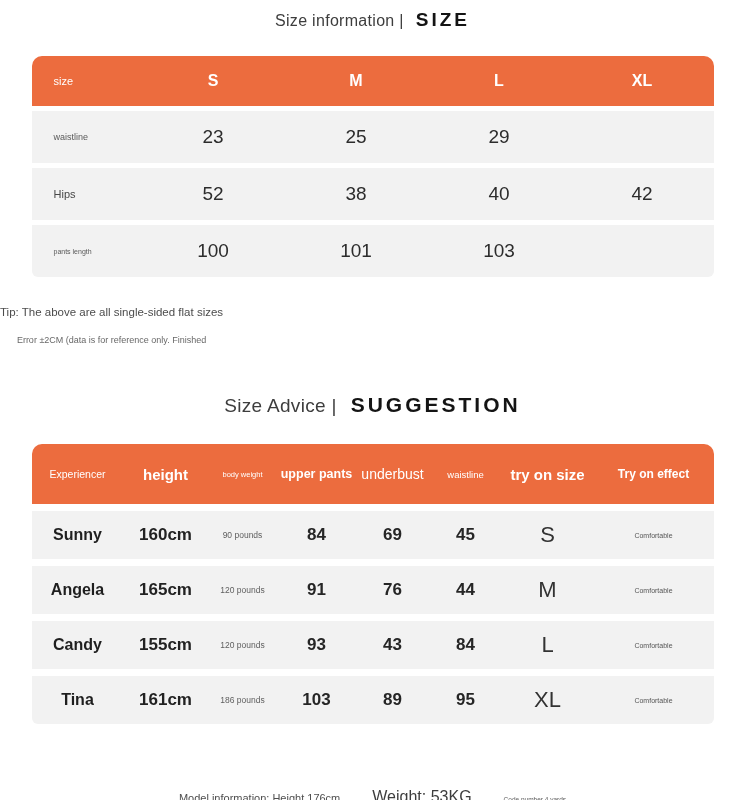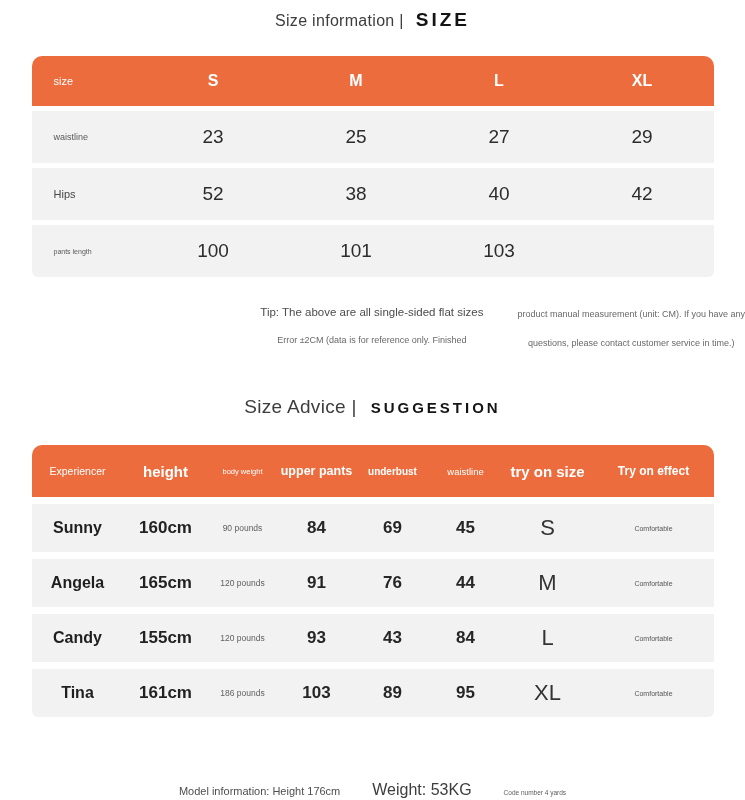--- a/index.html
+++ b/index.html
@@ -11,21 +11,21 @@
   }
   .page { width: 745px; height: 800px; position: relative; }
 
   
   .section-heading { text-align: center; }
   .heading1 { padding-top: 9px; }
   .heading1 .prefix { font-size: 16px; color: #3d3d3d; letter-spacing: 0.3px; }
   .heading1 .title  { font-size: 19px; font-weight: 700; color: #141414; letter-spacing: 3px; margin-left: 12px; }
   .heading2 { margin-top: 46px; }
   .heading2 .prefix { font-size: 19px; color: #3d3d3d; letter-spacing: 0.3px; }
-  .heading2 .title  { font-size: 15px; font-weight: 700; color: #141414; letter-spacing: 3px; margin-left: 14px; }
+  .heading2 .title  { font-size: 21px; font-weight: 700; color: #141414; letter-spacing: 3px; margin-left: 14px; }
 
   
   .tbl { width: 682px; margin: 0 auto; }
   .tbl-head {
     background: #EC6C3E;
     color: #ffffff;
     border-radius: 10px 10px 0 0;
     display: grid;
     align-items: center;
   }
@@ -47,41 +47,41 @@
   .size-tbl .tbl-row:nth-of-type(2) .row-label { font-size: 9px; }
   .size-tbl .tbl-row:nth-of-type(3) .row-label { font-size: 11px; color: #474747; }
   .size-tbl .tbl-row:nth-of-type(4) .row-label { font-size: 7px; }
   .size-tbl .tbl-row .val { font-size: 19px; color: #2c2c2c; }
   .size-tbl .tbl-row:last-child { border-radius: 0 0 6px 6px; }
 
   
   .tip {
     margin-top: 29px;
     display: flex;
-    justify-content: flex-end;
+    justify-content: flex-start;
     gap: 34px;
   }
   .tip-col { text-align: center; }
   .tip-col .l1 { display: block; }
   .tip-left .l1 { font-size: 11.5px; color: #4c4c4c; margin-bottom: 11px; }
   .tip-left .l2 { font-size: 9px; color: #686868; }
   .tip-right .l1 { font-size: 9px; color: #686868; margin-bottom: 13px; margin-top: 3px; }
   .tip-right .l2 { font-size: 9px; color: #686868; }
 
   
   .sugg-tbl { margin-top: 27px; }
   .sugg-tbl .tbl-head {
-    height: 52px;
+    height: 60px;
     grid-template-columns: 92px 84px 70px 78px 74px 72px 92px 1fr;
   }
   .sugg-tbl .tbl-head .cell:nth-child(1) { font-size: 10.5px; font-weight: 400; }
   .sugg-tbl .tbl-head .cell:nth-child(2) { font-size: 15px; font-weight: 700; }
   .sugg-tbl .tbl-head .cell:nth-child(3) { font-size: 7.5px; font-weight: 400; }
   .sugg-tbl .tbl-head .cell:nth-child(4) { font-size: 12.5px; font-weight: 700; }
-  .sugg-tbl .tbl-head .cell:nth-child(5) { font-size: 10px; font-weight: 700; }
+  .sugg-tbl .tbl-head .cell:nth-child(5) { font-size: 14px; font-weight: 400; }
   .sugg-tbl .tbl-head .cell:nth-child(6) { font-size: 9.5px; font-weight: 400; }
   .sugg-tbl .tbl-head .cell:nth-child(7) { font-size: 15px; font-weight: 700; }
   .sugg-tbl .tbl-head .cell:nth-child(8) { font-size: 12px; font-weight: 700; }
   .sugg-tbl .tbl-row {
     height: 48px;
     margin-top: 7px;
     grid-template-columns: 92px 84px 70px 78px 74px 72px 92px 1fr;
   }
   .sugg-tbl .tbl-row .cell:nth-child(1) { font-size: 16px; font-weight: 700; color: #1f1f1f; }
   .sugg-tbl .tbl-row .cell:nth-child(2) { font-size: 17px; font-weight: 700; color: #222222; }
@@ -119,21 +119,20 @@
       <div class="cell">size</div>
       <div class="cell">S</div>
       <div class="cell">M</div>
       <div class="cell">L</div>
       <div class="cell">XL</div>
     </div>
     <div class="tbl-row">
       <div class="cell row-label">waistline</div>
       <div class="cell val">23</div>
       <div class="cell val">25</div>
-      <div class="cell val">27</div>
       <div class="cell val">29</div>
     </div>
     <div class="tbl-row">
       <div class="cell row-label">Hips</div>
       <div class="cell val">52</div>
       <div class="cell val">38</div>
       <div class="cell val">40</div>
       <div class="cell val">42</div>
     </div>
     <div class="tbl-row">
@@ -141,24 +140,20 @@
       <div class="cell val">100</div>
       <div class="cell val">101</div>
       <div class="cell val">103</div>
     </div>
   </div>
 
   <div class="tip">
     <div class="tip-col tip-left">
       <span class="l1">Tip: The above are all single-sided flat sizes</span>
       <span class="l2">Error ±2CM (data is for reference only. Finished</span>
-    </div>
-    <div class="tip-col tip-right">
-      <span class="l1">product manual measurement (unit: CM). If you have any</span>
-      <span class="l2">questions, please contact customer service in time.)</span>
     </div>
   </div>
 
   <div class="section-heading heading2">
     <span class="prefix">Size Advice |</span><span class="title">SUGGESTION</span>
   </div>
 
   <div class="tbl sugg-tbl">
     <div class="tbl-head">
       <div class="cell">Experiencer</div>

